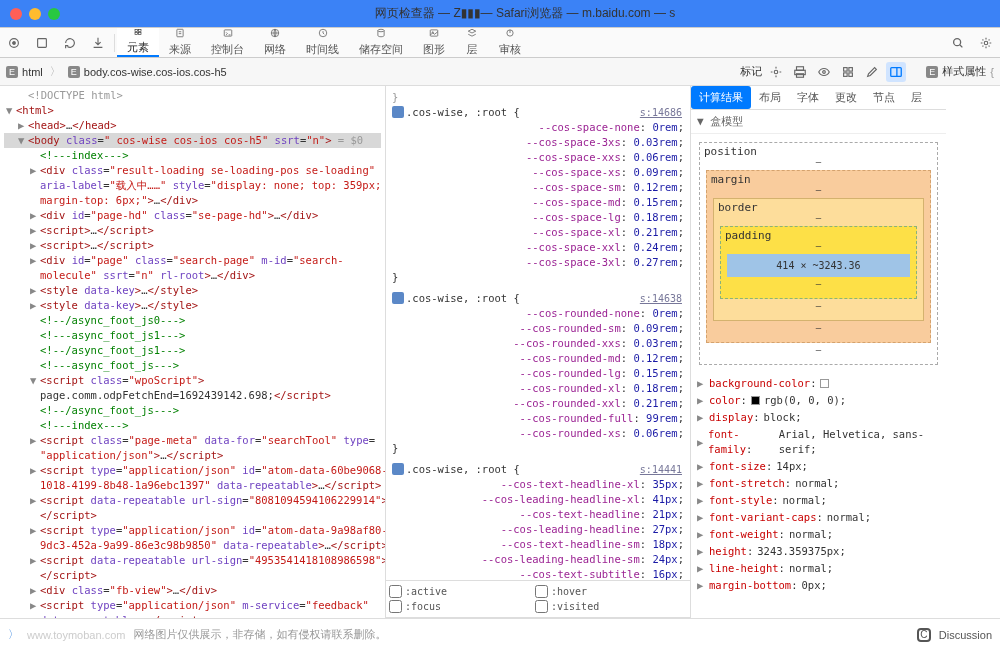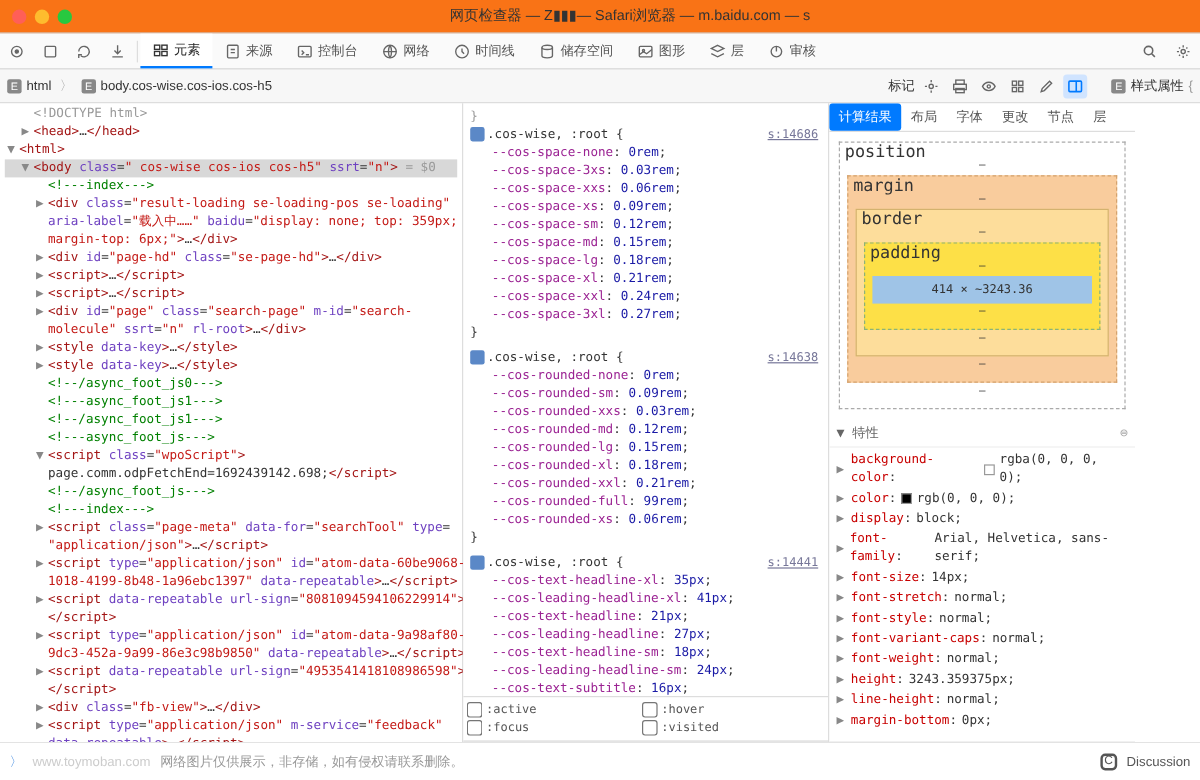--- a/index.html
+++ b/index.html
@@ -1,25 +1,25 @@
 <!DOCTYPE html>
 <html><head>
 <meta charset="utf-8">
 <style>
 * { box-sizing: border-box; margin: 0; padding: 0; }
 body { font-family: -apple-system, "Helvetica Neue", Arial, sans-serif; font-size: 11px; color: #333; background: #fff; width: 1000px; height: 650px; overflow: hidden; }
-.titlebar { height: 28px; display: flex; align-items: center; padding: 0 10px; border-bottom: 1px solid #ccc; background: #f97316; }
+.titlebar { height: 28px; display: flex; align-items: center; padding: 0 10px; border-bottom: 1px solid #ccc; background: #3b82f6; }
 .traffic { display: flex; gap: 7px; }
 .tl { width: 12px; height: 12px; border-radius: 50%; }
 .tl.r { background: #ff5f57; } .tl.y { background: #febc2e; } .tl.g { background: #28c840; }
 .title { flex: 1; text-align: center; font-size: 12px; color: #333; }
 .toolbar { height: 30px; display: flex; align-items: center; border-bottom: 1px solid #ccc; background: #fafafa; }
 .tbgrp { display: flex; align-items: center; height: 100%; }
 .tbbtn { width: 28px; height: 26px; display: flex; align-items: center; justify-content: center; color: #555; cursor: pointer; }
-.tbtab { display: flex; align-items: center; gap: 4px; padding: 0 10px; height: 100%; font-size: 11px; color: #555; cursor: pointer; }
+.tbtab { display: flex; align-items: center; gap: 4px; padding: 0 10px; height: 100%; font-size: 11px; color: #555; cursor: pointer; flex-direction: column; }
 .tbtab.active { background: #fff; border-bottom: 2px solid #007aff; color: #222; }
 .tbsep { width: 1px; background: #ddd; height: 18px; margin: 0 2px; }
 .sectionbar { height: 28px; display: flex; align-items: center; border-bottom: 1px solid #ddd; padding: 0 6px; gap: 4px; font-size: 11px; background: #f7f7f7; }
 .badge { background: #888; color: #fff; border-radius: 2px; padding: 1px 3px; font-size: 9px; }
 .crumb { color: #333; }
 .sep { color: #aaa; margin: 0 3px; }
 .spacer { flex: 1; }
 .ibtn { width: 20px; height: 20px; display: flex; align-items: center; justify-content: center; color: #666; cursor: pointer; border-radius: 3px; }
 .ibtn.active { background: #d0e4ff; color: #007aff; }
 .main { display: flex; height: 558px; }
@@ -36,36 +36,36 @@
 .attr { color: #6f42c1; }
 .val { color: #c41a16; }
 .eq { color: #333; }
 .comment { color: #008000; }
 .gray { color: #999; }
 .styles-body { flex: 1; overflow-y: auto; padding: 4px 6px; }
 .rule { margin-bottom: 6px; position: relative; }
 .rbadge { display: inline-block; width: 12px; height: 12px; background: #5b88c7; border-radius: 2px; vertical-align: text-top; margin-right: 2px; }
 .selector { color: #333; }
 .srclink { position: absolute; right: 2px; top: 0; color: #779; text-decoration: underline; font-size: 10px; cursor: pointer; }
-.prop { padding-left: 18px; }
+.prop { padding-left: 18px; text-align: right; }
 .pname { color: #9b2393; }
 .pval { color: #1a1aa6; }
 .pseudo { display: flex; flex-wrap: wrap; border-top: 1px solid #ddd; border-bottom: 1px solid #ddd; padding: 3px; }
 .pseudo label { width: 49%; display: flex; align-items: center; gap: 3px; font-size: 10px; color: #555; }
 .filterrow { height: 26px; display: flex; align-items: center; padding: 0 6px; gap: 6px; border-top: 1px solid #ddd; font-size: 10px; }
 .filterrow input { border: none; outline: none; flex: 1; font-size: 10px; }
 .pill { background: #007aff; color: #fff; border-radius: 3px; padding: 1px 5px; font-size: 10px; }
 .pill.off { background: #ddd; color: #555; }
 .tabs2 { display: flex; height: 24px; border-bottom: 1px solid #ddd; font-size: 11px; }
 .tabs2 .t { padding: 4px 8px; cursor: pointer; color: #555; }
 .tabs2 .t.active { background: #007aff; color: #fff; border-radius: 3px; }
 .section-h { padding: 4px 6px; color: #666; font-size: 11px; border-bottom: 1px solid #eee; }
 .box-model { padding: 8px; font-size: 10px; }
 .layer { padding: 12px 6px 6px; position: relative; }
-.layer .lbl { position: absolute; top: 1px; left: 4px; font-size: 14px; }
+.layer .lbl { position: absolute; top: 1px; left: 4px; font-size: 11px; }
 .l-pos { border: 1px dashed #aaa; }
 .l-margin { background: #f9cc9d; border: 1px dashed #d4a26e; }
 .l-border { background: #fddd9b; border: 1px solid #d4b26e; }
 .l-padding { background: #fde047; border: 1px dashed #8bb27a; }
 .l-content { background: #9fc4e7; text-align: center; padding: 4px; font-size: 10px; }
 .around { text-align: center; font-size: 9px; }
 .props { flex: 1; overflow-y: auto; padding: 2px 6px; }
 .prow { display: flex; align-items: center; padding: 1px 0; gap: 4px; font-size: 10.5px; }
 .prow .tri2 { color: #888; width: 8px; cursor: pointer; }
 .prow .pn { color: #c80000; }
@@ -243,26 +243,26 @@
   <span class="badge">E</span>
   <span>样式属性</span>
   <span style="color:#999"> {</span>
 </div>
 
 <div class="main">
 
   <div class="col dom">
     <div class="dom-content" id="dom-content">
         <div class="line"><span class="indent" style="width:12px"></span><span class="tri"></span><span class="gray">&lt;!DOCTYPE html&gt;</span></div>
+        <div class="line"><span class="indent" style="width:0px"></span><span class="tri">▼</span><span class="tag">&lt;html&gt;</span></div>
         <div class="line"><span class="indent" style="width:12px"></span><span class="tri">▶</span><span class="tag">&lt;head&gt;</span>…<span class="tag">&lt;/head&gt;</span></div>
-        <div class="line"><span class="indent" style="width:0px"></span><span class="tri">▼</span><span class="tag">&lt;html&gt;</span></div>
         <div class="line sel"><span class="indent" style="width:12px"></span><span class="tri">▼</span><span class="tag">&lt;body</span> <span class="attr">class</span><span class="eq">=</span><span class="val">" cos-wise cos-ios cos-h5"</span> <span class="attr">ssrt</span><span class="eq">=</span><span class="val">"n"</span><span class="tag">&gt;</span> <span class="gray">= $0</span></div>
         <div class="line"><span class="indent" style="width:24px"></span><span class="tri"></span><span class="comment">&lt;!---index---&gt;</span></div>
         <div class="line"><span class="indent" style="width:24px"></span><span class="tri">▶</span><span class="tag">&lt;div</span> <span class="attr">class</span><span class="eq">=</span><span class="val">"result-loading se-loading-pos se-loading"</span></div>
-        <div class="line"><span class="indent" style="width:24px"></span><span class="tri"></span><span class="attr">aria-label</span><span class="eq">=</span><span class="val">"载入中……"</span> <span class="attr">baidu</span><span class="eq">=</span><span class="val">"display: none; top: 359px;</span></div>
+        <div class="line"><span class="indent" style="width:24px"></span><span class="tri"></span><span class="attr">aria-label</span><span class="eq">=</span><span class="val">"载入中……"</span> <span class="attr">style</span><span class="eq">=</span><span class="val">"display: none; top: 359px;</span></div>
         <div class="line"><span class="indent" style="width:24px"></span><span class="tri"></span><span class="val">margin-top: 6px;"</span><span class="tag">&gt;</span>…<span class="tag">&lt;/div&gt;</span></div>
         <div class="line"><span class="indent" style="width:24px"></span><span class="tri">▶</span><span class="tag">&lt;div</span> <span class="attr">id</span><span class="eq">=</span><span class="val">"page-hd"</span> <span class="attr">class</span><span class="eq">=</span><span class="val">"se-page-hd"</span><span class="tag">&gt;</span>…<span class="tag">&lt;/div&gt;</span></div>
         <div class="line"><span class="indent" style="width:24px"></span><span class="tri">▶</span><span class="tag">&lt;script&gt;</span>…<span class="tag">&lt;/script&gt;</span></div>
         <div class="line"><span class="indent" style="width:24px"></span><span class="tri">▶</span><span class="tag">&lt;script&gt;</span>…<span class="tag">&lt;/script&gt;</span></div>
         <div class="line"><span class="indent" style="width:24px"></span><span class="tri">▶</span><span class="tag">&lt;div</span> <span class="attr">id</span><span class="eq">=</span><span class="val">"page"</span> <span class="attr">class</span><span class="eq">=</span><span class="val">"search-page"</span> <span class="attr">m-id</span><span class="eq">=</span><span class="val">"search-</span></div>
         <div class="line"><span class="indent" style="width:24px"></span><span class="tri"></span><span class="val">molecule"</span> <span class="attr">ssrt</span><span class="eq">=</span><span class="val">"n"</span> <span class="attr">rl-root</span><span class="tag">&gt;</span>…<span class="tag">&lt;/div&gt;</span></div>
         <div class="line"><span class="indent" style="width:24px"></span><span class="tri">▶</span><span class="tag">&lt;style</span> <span class="attr">data-key</span><span class="tag">&gt;</span>…<span class="tag">&lt;/style&gt;</span></div>
         <div class="line"><span class="indent" style="width:24px"></span><span class="tri">▶</span><span class="tag">&lt;style</span> <span class="attr">data-key</span><span class="tag">&gt;</span>…<span class="tag">&lt;/style&gt;</span></div>
         <div class="line"><span class="indent" style="width:24px"></span><span class="tri"></span><span class="comment">&lt;!--/async_foot_js0---&gt;</span></div>
         <div class="line"><span class="indent" style="width:24px"></span><span class="tri"></span><span class="comment">&lt;!---async_foot_js1---&gt;</span></div>
@@ -325,20 +325,21 @@
 
   <div class="col computed">
     <div class="tabs2">
       <div class="t active">计算结果</div>
       <div class="t">布局</div>
       <div class="t">字体</div>
       <div class="t">更改</div>
       <div class="t">节点</div>
       <div class="t">层</div>
     </div>
+    <div class="section-h">▼ <span>盒模型</span></div>
     <div class="box-model">
       <div class="layer l-pos">
           <span class="lbl">position</span>
         <div class="around">–</div>
         <div class="layer l-margin">
             <span class="lbl">margin</span>
           <div class="around">–</div>
           <div class="layer l-border">
               <span class="lbl">border</span>
             <div class="around">–</div>
@@ -348,27 +349,25 @@
               <div class="l-content">414 × ~3243.36</div>
               <div class="around">–</div>
             </div>
             <div class="around">–</div>
           </div>
           <div class="around">–</div>
         </div>
         <div class="around">–</div>
       </div>
     </div>
-    <div class="section-h">▼ <span>特性</span><span style="float:right;color:#aaa">⊜</span></div>
     <div class="props" id="computed-props">
         <div class="prow">
           <span class="tri2">▶</span>
           <span class="pn">background-color</span> 
           <span class="swatch" style="background:#ffffff00"></span> 
-          <span>rgba(0, 0, 0, 0);</span>
         </div>
         <div class="prow">
           <span class="tri2">▶</span>
           <span class="pn">color</span> 
           <span class="swatch" style="background:#000"></span> 
           <span>rgb(0, 0, 0);</span>
         </div>
         <div class="prow">
           <span class="tri2">▶</span>
           <span class="pn">display</span> 

